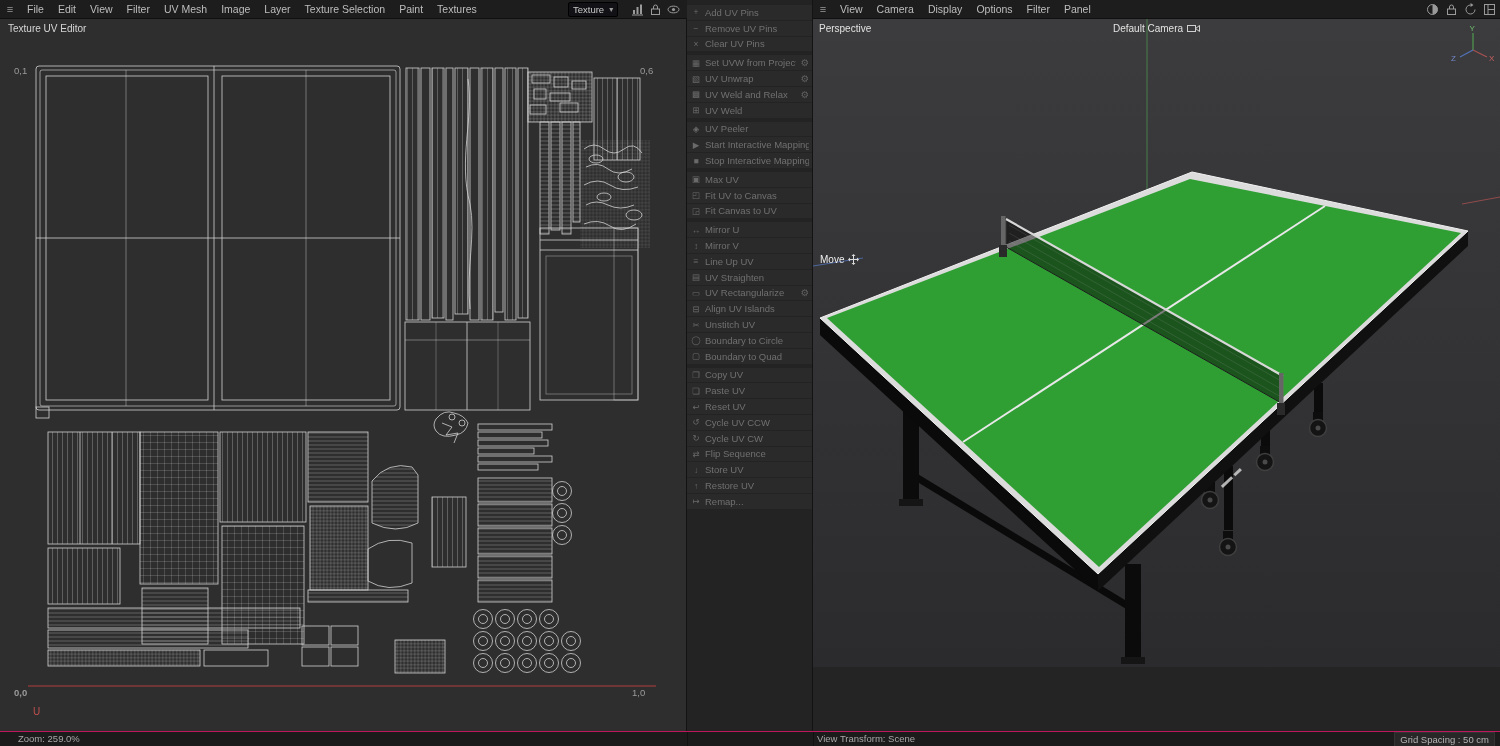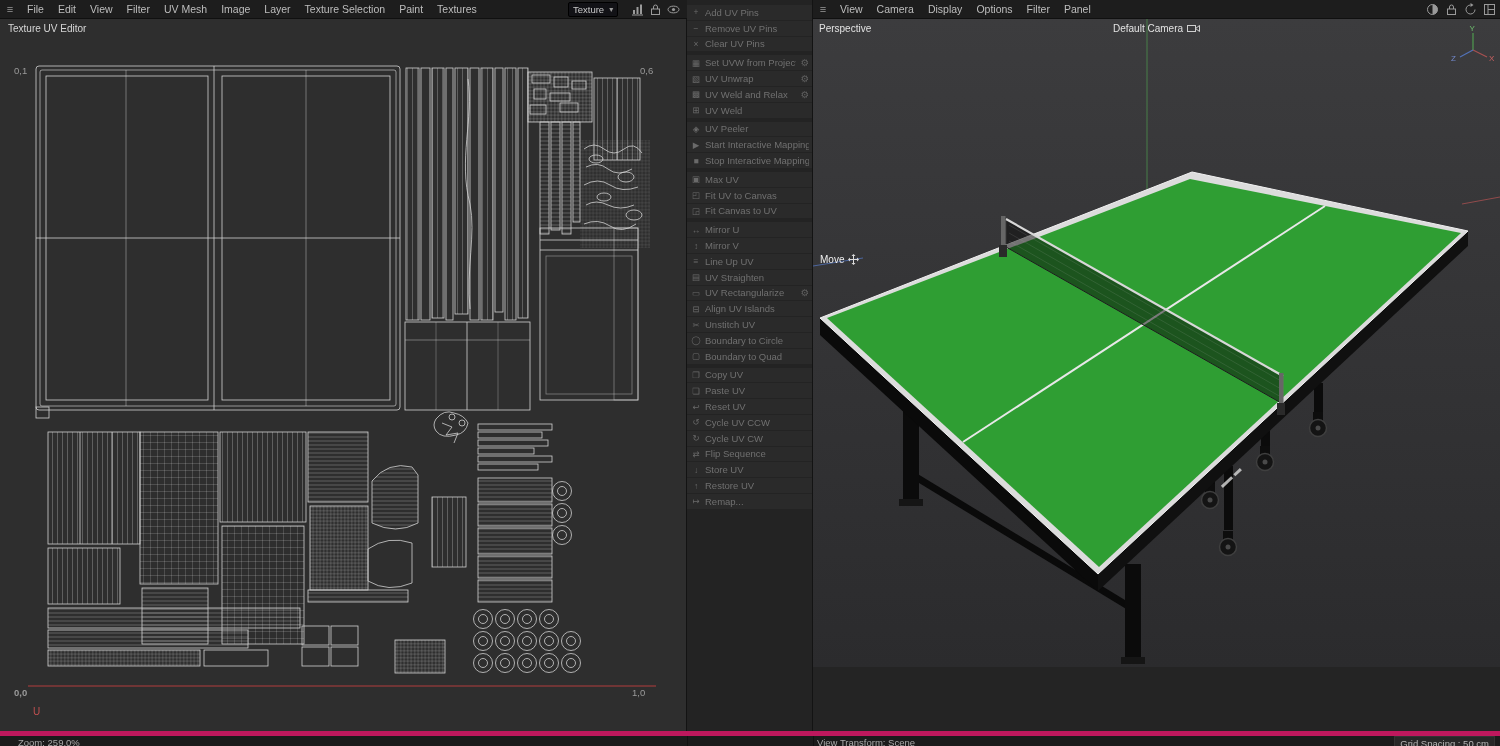--- a/index.html
+++ b/index.html
@@ -45,21 +45,21 @@
   .vp-svg{position:absolute;left:0;top:0;}
   .vp-label{position:absolute;left:6px;top:4px;font-size:10px;color:#e2e2e2;z-index:3;}
   .cam-label{position:absolute;left:300px;top:4px;font-size:10px;color:#e2e2e2;z-index:3;
              display:flex;gap:4px;align-items:center;justify-content:center;}
   .move-label{position:absolute;left:7px;top:235px;font-size:10px;color:#eee;z-index:3;
               display:flex;gap:4px;align-items:center;}
   .gizmo{position:absolute;right:4px;top:4px;z-index:3;}
   .axY{fill:#6fc06f;font-size:8px;} .axX{fill:#c76060;font-size:8px;} .axZ{fill:#7188cb;font-size:8px;}
   
   .statusbar{position:absolute;left:0;top:731px;width:1500px;height:15px;background:#1b1b1b;
-             border-top:5px solid #be185d;font-size:9.5px;color:#a8a8a8;box-sizing:border-box;}
+             border-top:1px solid #be185d;font-size:9.5px;color:#a8a8a8;box-sizing:border-box;}
   .sb-zoom{position:absolute;left:18px;top:1px;}
   .sb-vt{position:absolute;left:817px;top:1px;}
   .sb-grid{position:absolute;right:5px;top:0;line-height:13px;background:#272727;
            border:1px solid #333;padding:0 5px;color:#b5b5b5;}
   .sb-div{position:absolute;top:0;width:1px;height:14px;background:#111;}
 </style>
 </head>
 <body>
 
 <div class="app">

